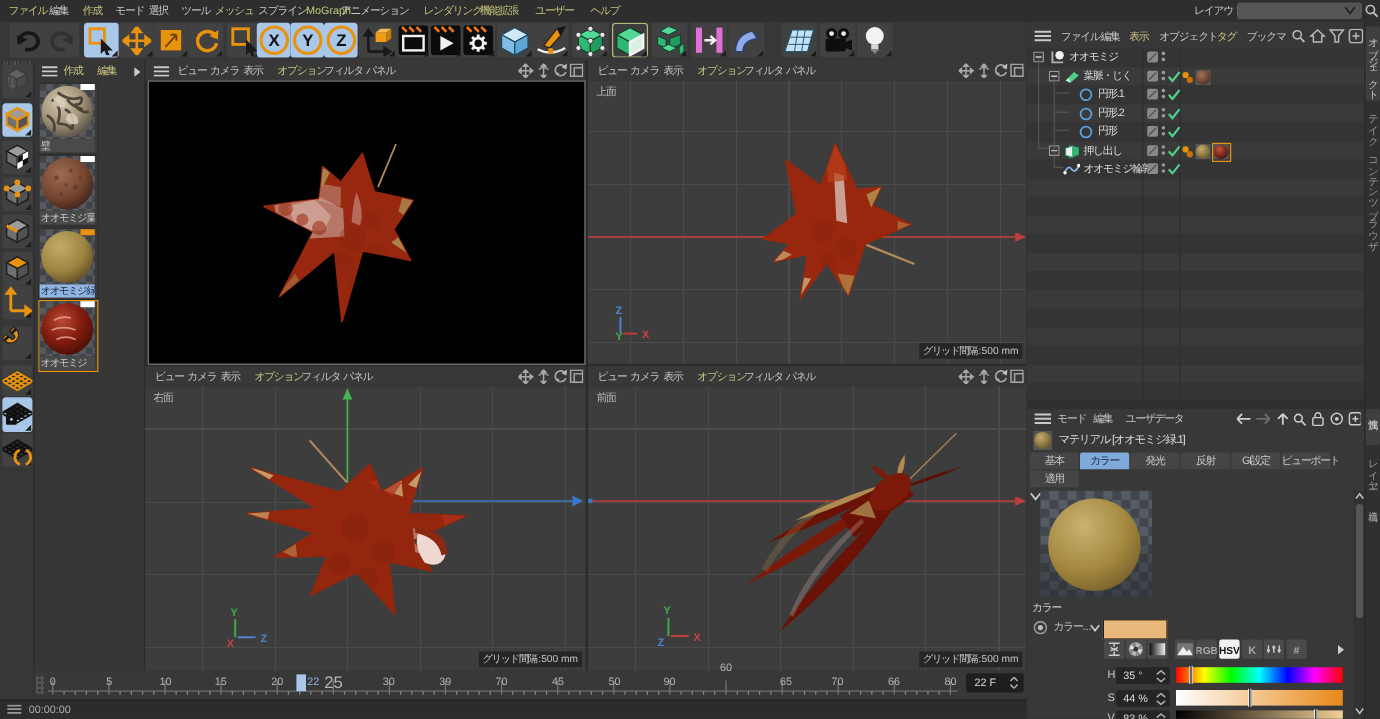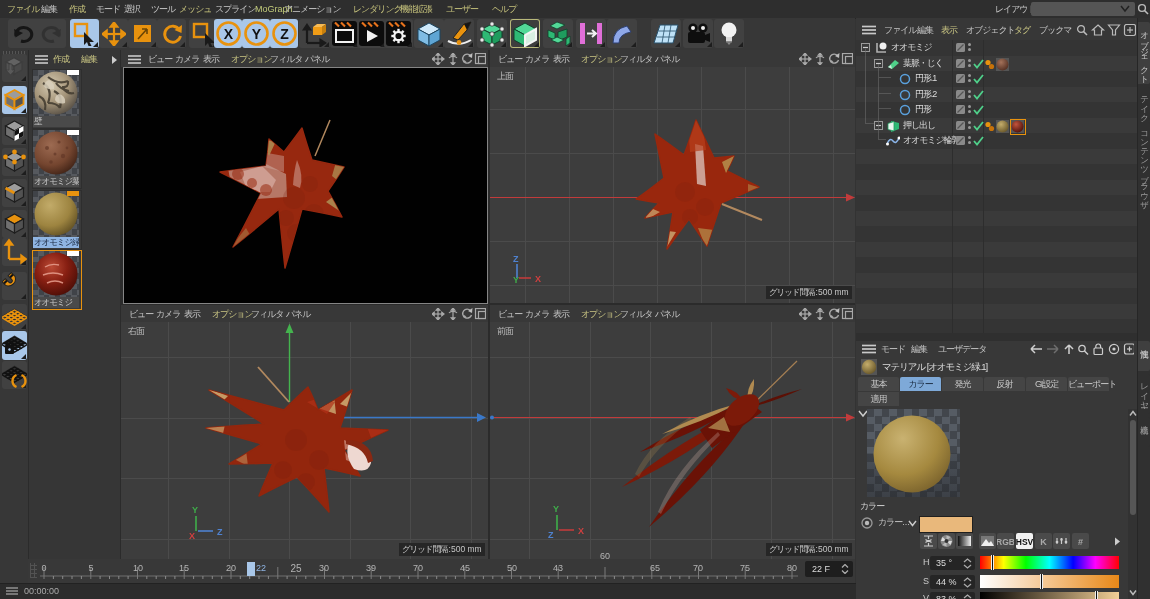--- a/index.html
+++ b/index.html
@@ -913,31 +913,31 @@
     <line x1="735.9" y1="17" x2="735.9" y2="20" stroke="#8a8a8a" stroke-width="1"></line>
     <line x1="745.3" y1="17" x2="745.3" y2="20" stroke="#8a8a8a" stroke-width="1"></line>
     <line x1="754.6" y1="17" x2="754.6" y2="20" stroke="#8a8a8a" stroke-width="1"></line>
     <line x1="764.0" y1="8" x2="764.0" y2="20" stroke="#7a7a7a" stroke-width="1"></line>
   </svg>
 <span class="lt" style="left:36px;top:563px;width:16px;text-align:center;color:#b4b4b4;font-size:9px">0</span>
 <span class="lt" style="left:83px;top:563px;width:16px;text-align:center;color:#b4b4b4;font-size:9px">5</span>
 <span class="lt" style="left:130px;top:563px;width:16px;text-align:center;color:#b4b4b4;font-size:9px">10</span>
 <span class="lt" style="left:176px;top:563px;width:16px;text-align:center;color:#b4b4b4;font-size:9px">15</span>
 <span class="lt" style="left:223px;top:563px;width:16px;text-align:center;color:#b4b4b4;font-size:9px">20</span>
-<span class="lt" style="left:288px;top:563px;width:16px;text-align:center;color:#b4b4b4;font-size:10px">25</span>
+<span class="lt" style="left:270px;top:563px;width:16px;text-align:center;color:#b4b4b4;font-size:14px">25</span>
 <span class="lt" style="left:316px;top:563px;width:16px;text-align:center;color:#b4b4b4;font-size:9px">30</span>
 <span class="lt" style="left:363px;top:563px;width:16px;text-align:center;color:#b4b4b4;font-size:9px">39</span>
 <span class="lt" style="left:410px;top:563px;width:16px;text-align:center;color:#b4b4b4;font-size:9px">70</span>
 <span class="lt" style="left:457px;top:563px;width:16px;text-align:center;color:#b4b4b4;font-size:9px">45</span>
 <span class="lt" style="left:504px;top:563px;width:16px;text-align:center;color:#b4b4b4;font-size:9px">50</span>
-<span class="lt" style="left:550px;top:563px;width:16px;text-align:center;color:#b4b4b4;font-size:9px">43</span>
+<span class="lt" style="left:550px;top:563px;width:16px;text-align:center;color:#b4b4b4;font-size:9px">90</span>
 <span class="lt" style="left:597px;top:551px;width:16px;text-align:center;color:#b4b4b4;font-size:9px">60</span>
 <span class="lt" style="left:644px;top:563px;width:16px;text-align:right;color:#b4b4b4;font-size:9px">65</span>
 <span class="lt" style="left:690px;top:563px;width:16px;text-align:center;color:#b4b4b4;font-size:9px">70</span>
-<span class="lt" style="left:737px;top:563px;width:16px;text-align:center;color:#b4b4b4;font-size:9px">75</span>
+<span class="lt" style="left:737px;top:563px;width:16px;text-align:center;color:#b4b4b4;font-size:9px">66</span>
 <span class="lt" style="left:784px;top:563px;width:16px;text-align:center;color:#b4b4b4;font-size:9px">80</span>
 <div class="ab" style="left:247px;top:562px;width:8px;height:14px;background:#a9c7e9"></div>
 <span class="lt" style="left:256px;top:563px;color:#8fb4e3;font-size:9px">22</span>
 <div class="ab" style="left:805px;top:561px;width:48px;height:16px;background:#1e1e1e;border-radius:2px"></div>
 <span class="lt" style="left:812px;top:564px;color:#ddd;font-size:9px">22 F</span>
 <svg class="ab" style="left:841px;top:564px" width="8" height="10">
     <path d="M1 3.5 L4 0.5 L7 3.5" stroke="#aaa" stroke-width="1.3" fill="none"></path>
     <path d="M1 6.5 L4 9.5 L7 6.5" stroke="#aaa" stroke-width="1.3" fill="none"></path>
   </svg>
 <div class="ab" style="left:0;top:583px;width:856px;height:16px;background:#2c2c2c;border-top:1px solid #222"></div>

